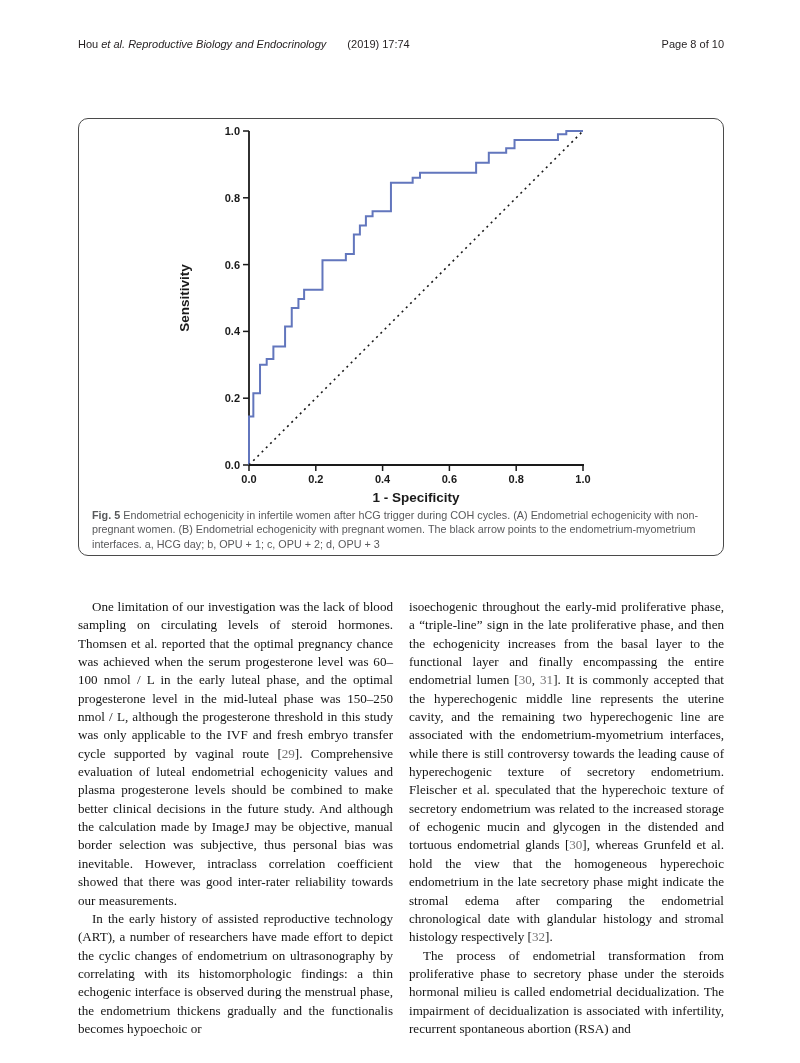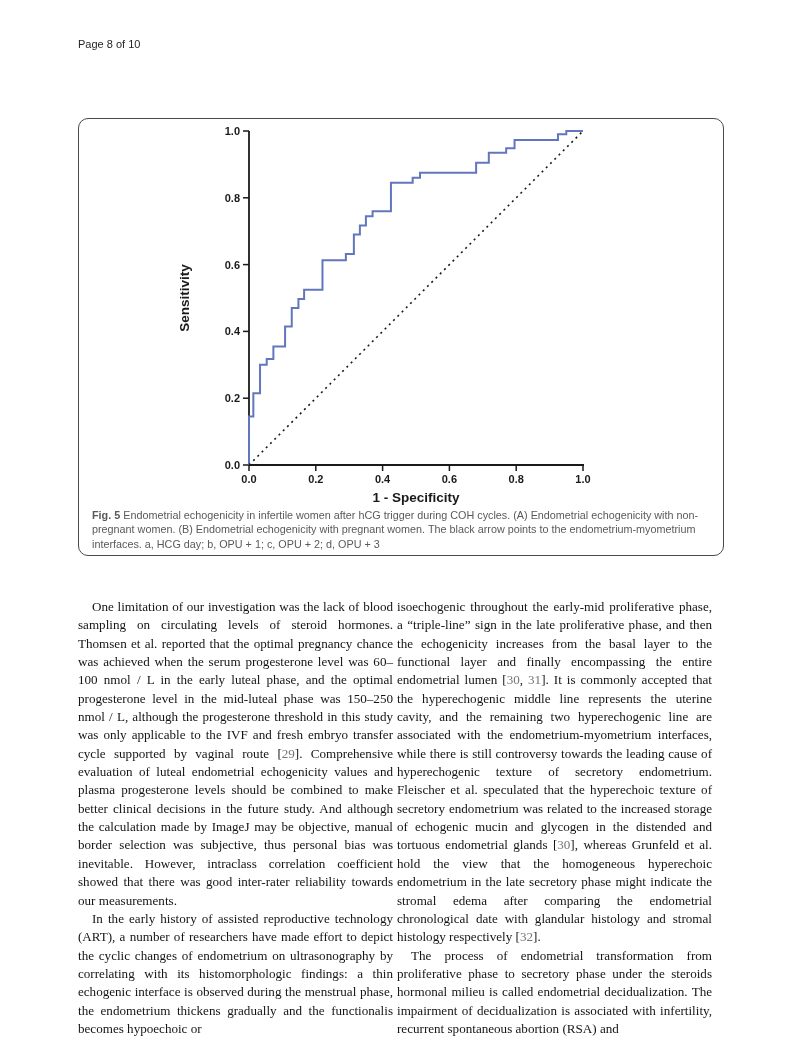--- a/index.html
+++ b/index.html
@@ -14,33 +14,39 @@
 
   
   .figbox{position:absolute;top:118px;left:78px;width:646px;height:438px;
           border:1.5px solid #4a4a4a;border-radius:10px;background:#fff;box-sizing:border-box;}
   #chart{width:643px;height:388px;}
   svg text{font-family:"Liberation Sans",sans-serif;}
   .caption{margin:1px 13px 0 13px;font-size:10.8px;line-height:14.4px;color:#58595b;}
   .caption b{font-weight:700;}
 
   
-  .cols{position:absolute;top:598px;left:78px;width:646px;display:flex;gap:4px;}
+  .cols{position:absolute;top:598px;left:78px;width:646px;display:flex;gap:16px;}
   .col{width:315px;font-family:"Liberation Serif",serif;font-size:13.1px;
        line-height:18.35px;text-align:justify;color:#141414;}
   .col p{margin:0;}
   .col p.indent{text-indent:14px;}
   .ref{color:#737373;cursor:pointer;}
 </style>
 </head>
 <body>
 
 <div class="page">
 
   <div class="hdr">
+    <div>
+      <span>Hou</span>
+      <span class="ital"> <span>et al.</span></span>
+      <span class="ital"> <span>Reproductive Biology and Endocrinology</span></span>
+      <span class="cit">(2019) 17:74</span>
+    </div>
     <div>Page 8 of 10</div>
   </div>
 
   <figure class="figbox" style="margin:0;">
     <div id="chart"><svg width="643" height="388" viewBox="0 0 643 388">
           <line x1="170" y1="12" x2="170" y2="346" stroke="#1a1a1a" stroke-width="1.8"></line>
           <line x1="170" y1="346" x2="505" y2="346" stroke="#1a1a1a" stroke-width="1.8"></line>
           <line x1="164" y1="346" x2="170" y2="346" stroke="#1a1a1a" stroke-width="1.5"></line>
           <text x="161" y="350" font-size="11" font-weight="600" fill="#1a1a1a" text-anchor="end">0.0</text>
           <line x1="164" y1="279.2" x2="170" y2="279.2" stroke="#1a1a1a" stroke-width="1.5"></line>

